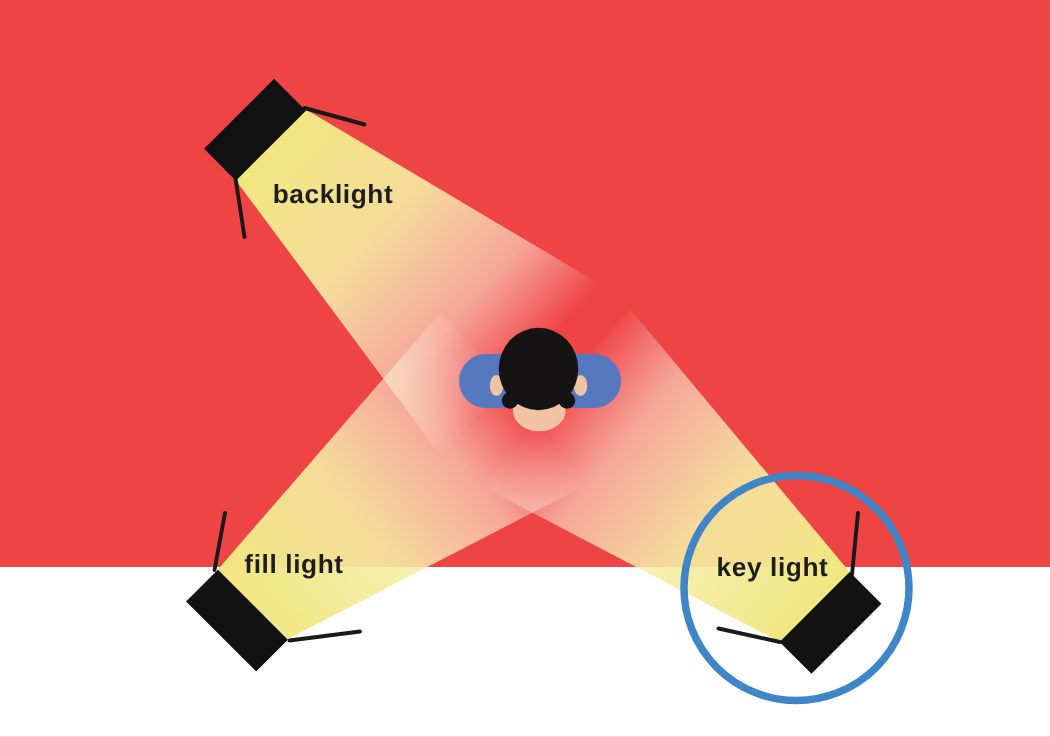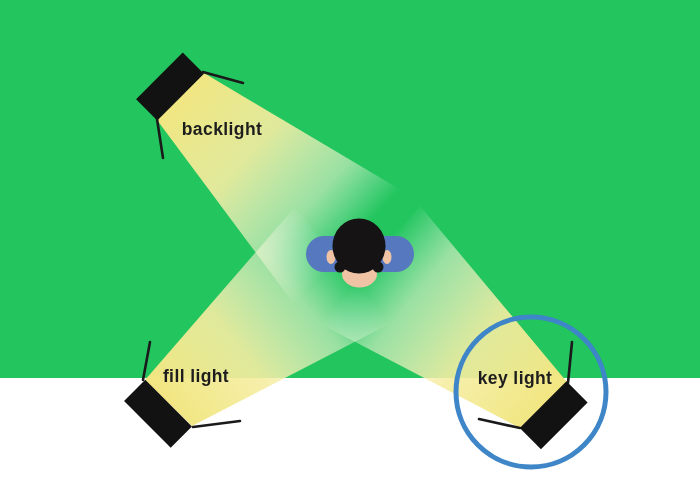--- a/index.html
+++ b/index.html
@@ -8,21 +8,21 @@
     background: #ffffff;
     width: 700px;
     height: 491px;
     overflow: hidden;
     font-family: "Liberation Sans", sans-serif;
   }
   .stage {
     position: relative;
     width: 700px;
     height: 378px;
-    background: #22c55e;
+    background: #ef4444;
   }
   svg { display: block; }
   .light-label {
     font-family: "Liberation Sans", "DejaVu Sans", sans-serif;
     font-size: 17.5px;
     font-weight: 600;
     letter-spacing: 0.4px;
   }
 </style>
 </head>

